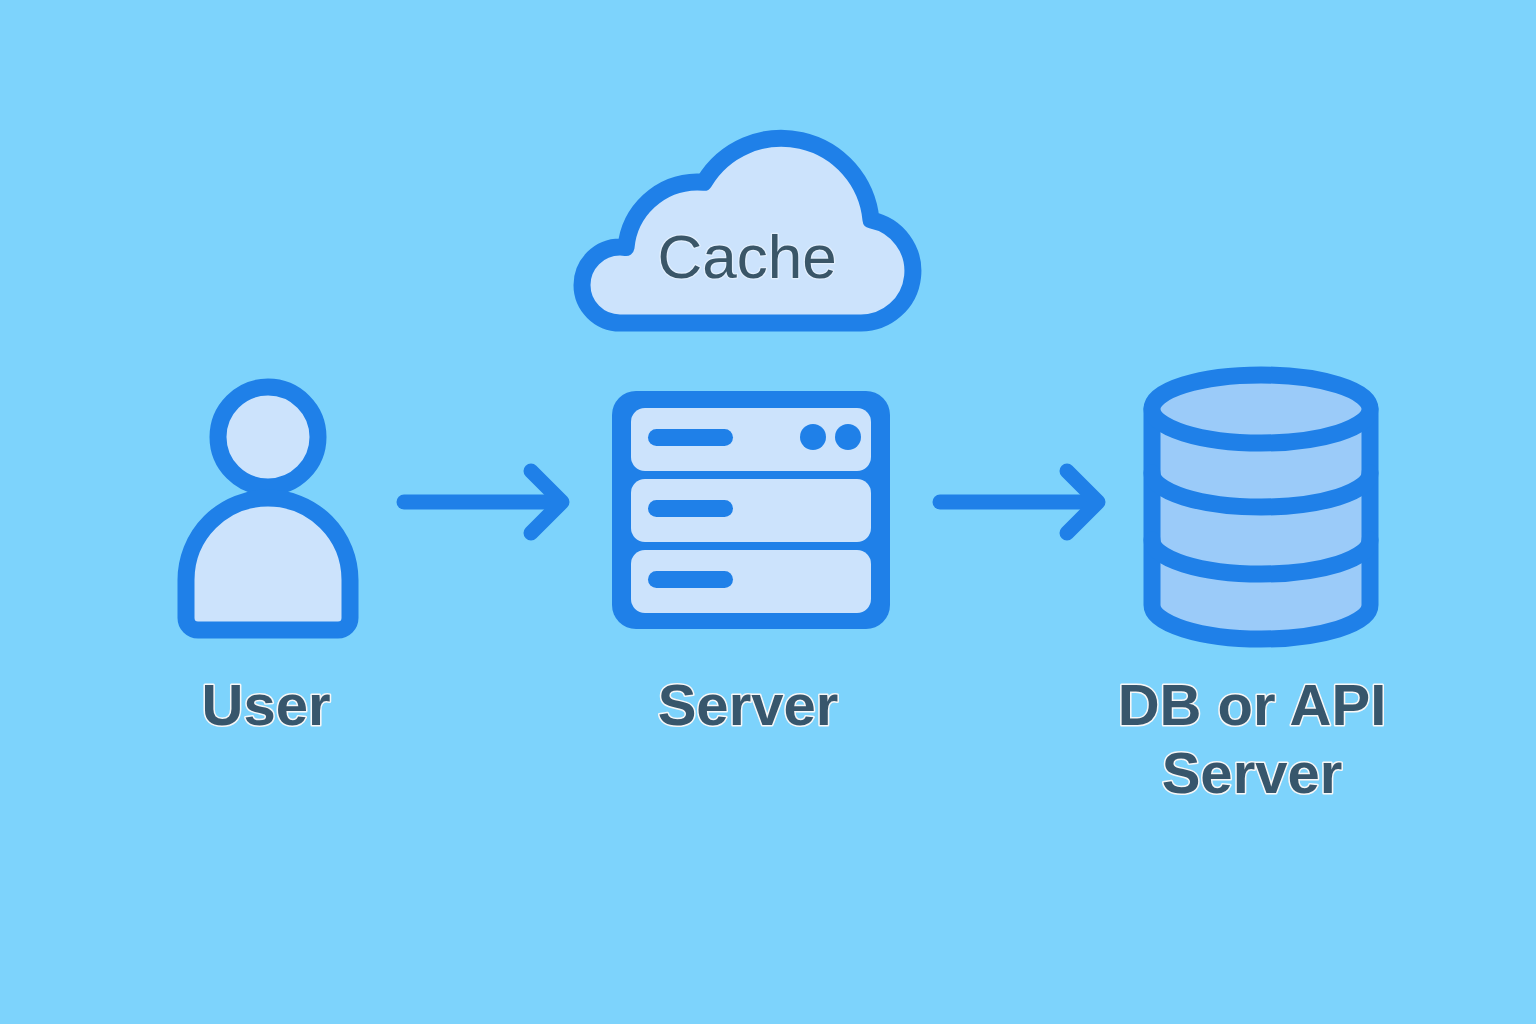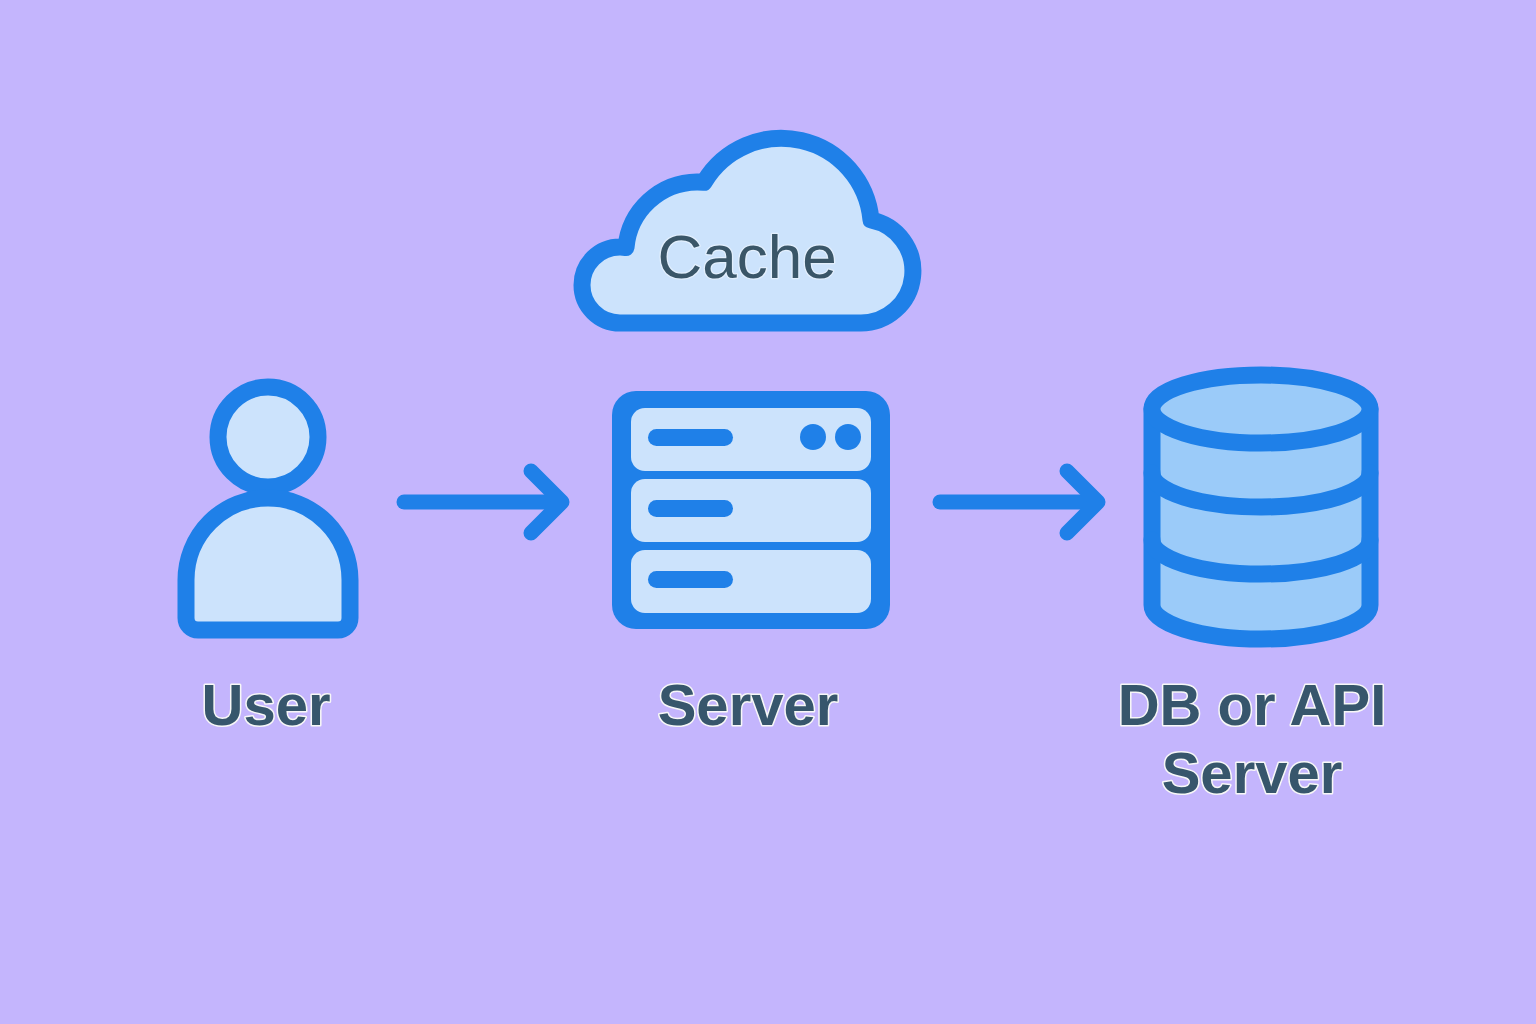--- a/index.html
+++ b/index.html
@@ -11,21 +11,21 @@
     width: 1536px;
     height: 1024px;
     background: #f5f5f5;
     font-family: "Liberation Sans", sans-serif;
     overflow: hidden;
   }
   #diagram-canvas {
     position: relative;
     width: 1536px;
     height: 1024px;
-    background: #c4b5fd;
+    background: #7dd3fc;
   }
   #diagram-svg {
     position: absolute;
     left: 0;
     top: 0;
     width: 1536px;
     height: 1024px;
     display: block;
   }
   .node-label {

